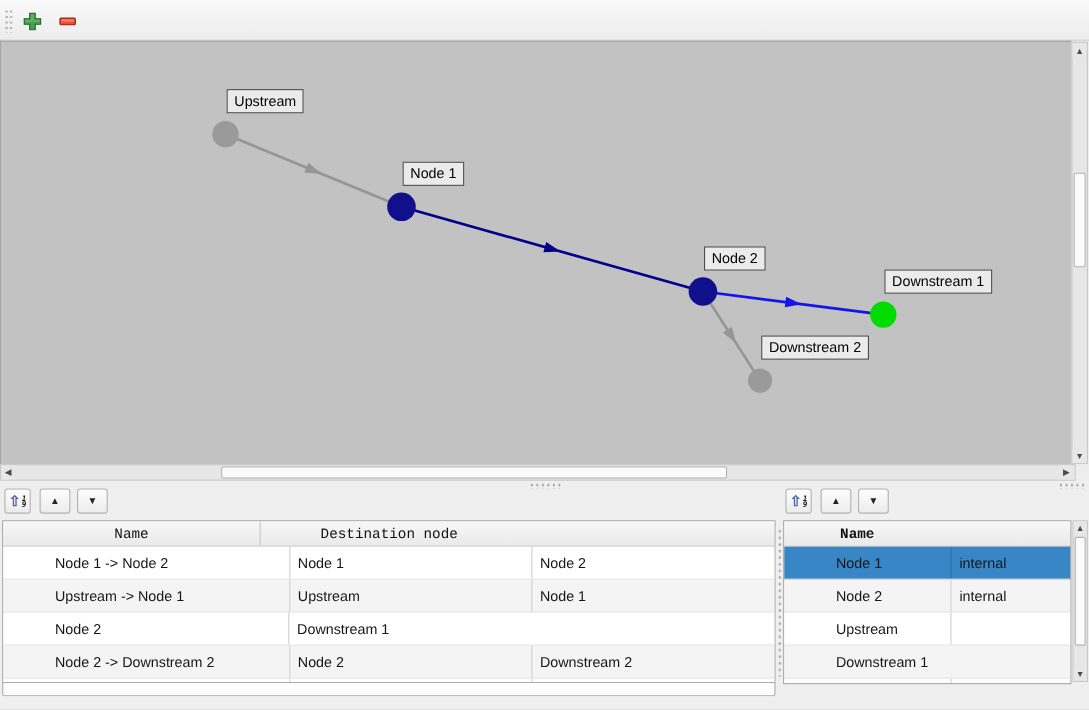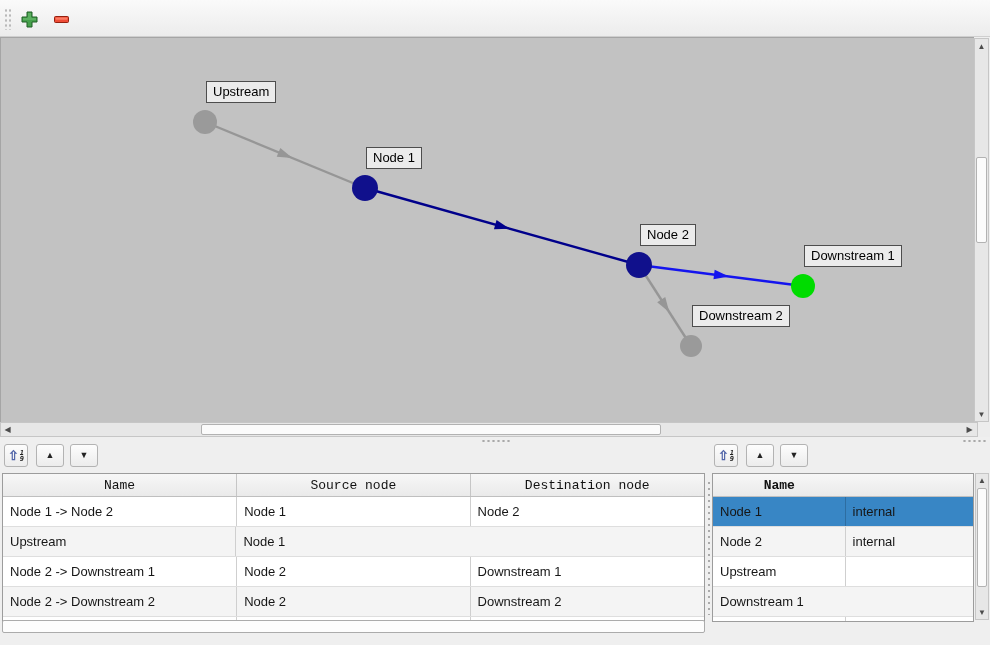--- a/index.html
+++ b/index.html
@@ -63,21 +63,21 @@
 
   
   .table { position:absolute; top:473px; background:#fff; border:1px solid #9c9c9c; }
   .table-left { left:2px; width:703px; }
   .table-right { left:712px; width:262px; }
   .thead { display:flex; height:23px; background:linear-gradient(#f7f7f7,#eaeaea); border-bottom:1px solid #bfbfbf;font-family:Liberation Mono, monospace; }
   .hcell { display:flex; align-items:center; justify-content:center; font-size:13px; color:#111;
     border-right:1px solid #c6c6c6; overflow:hidden; }
   .hcell:last-child { border-right:none; }
   .table-right .hcell { font-weight:bold; }
-  .trow { display:flex; height:30px; border-bottom:1px solid #dedede; background:#fff; }
+  .trow { display:flex; height:30px; border-bottom:1px solid #dedede; background:#fff;padding-left:40px; }
   .trow.alt { background:#f4f4f4; }
   .trow.partial { height:4px; border-bottom:none; }
   .tcell { font-size:13px; color:#161616; line-height:29px; padding:0 7px;
     border-right:1px solid #cfcfcf; white-space:nowrap; overflow:hidden; }
   .tcell:last-child { border-right:none; }
   .trow.selected { color:#fff; }
   .trow.selected .tcell { border-right-color:rgba(0,0,0,0.18); }
 
   .tbl-hscroll { position:absolute; left:2px; top:620px; width:703px; height:13px;
     background:#fdfdfd; border:1px solid #ababab; border-radius:2px; }
@@ -182,34 +182,33 @@
   <button class="pbtn w-arr" style="left:746px;">
     <span class="arr-glyph">▲</span>
   </button>
   <button class="pbtn w-arr" style="left:780px;">
     <span class="arr-glyph">▼</span>
   </button>
 
   <div class="table table-left" id="edges-table">
       <div class="thead">
         <div class="hcell" style="width: 33.4%;">Name</div>
-        <div class="hcell" style="width: 33.3%;">Source node</div>
         <div class="hcell" style="width: 33.3%;">Destination node</div>
       </div>
       <div class="trow">
         <div class="tcell" style="width: 33.4%;">Node 1 -&gt; Node 2</div>
         <div class="tcell" style="width: 33.3%;">Node 1</div>
         <div class="tcell" style="width: 33.3%;">Node 2</div>
       </div>
       <div class="trow alt">
+        <div class="tcell" style="width: 33.4%;">Upstream -&gt; Node 1</div>
         <div class="tcell" style="width: 33.3%;">Upstream</div>
         <div class="tcell" style="width: 33.3%;">Node 1</div>
       </div>
       <div class="trow">
-        <div class="tcell" style="width: 33.4%;">Node 2 -&gt; Downstream 1</div>
         <div class="tcell" style="width: 33.3%;">Node 2</div>
         <div class="tcell" style="width: 33.3%;">Downstream 1</div>
       </div>
       <div class="trow alt">
         <div class="tcell" style="width: 33.4%;">Node 2 -&gt; Downstream 2</div>
         <div class="tcell" style="width: 33.3%;">Node 2</div>
         <div class="tcell" style="width: 33.3%;">Downstream 2</div>
       </div>
       <div class="trow partial">
         <div class="tcell" style="width: 33.4%; line-height: 3px;"></div>

